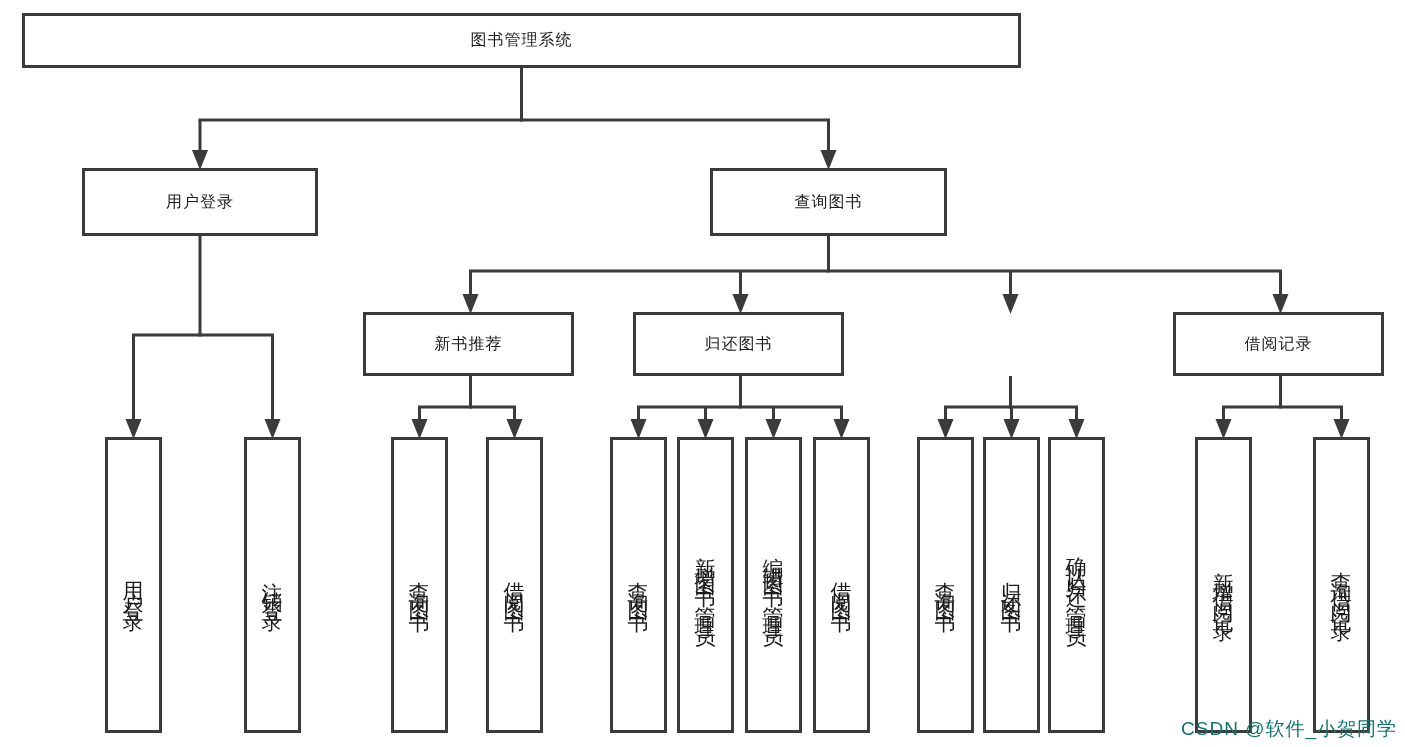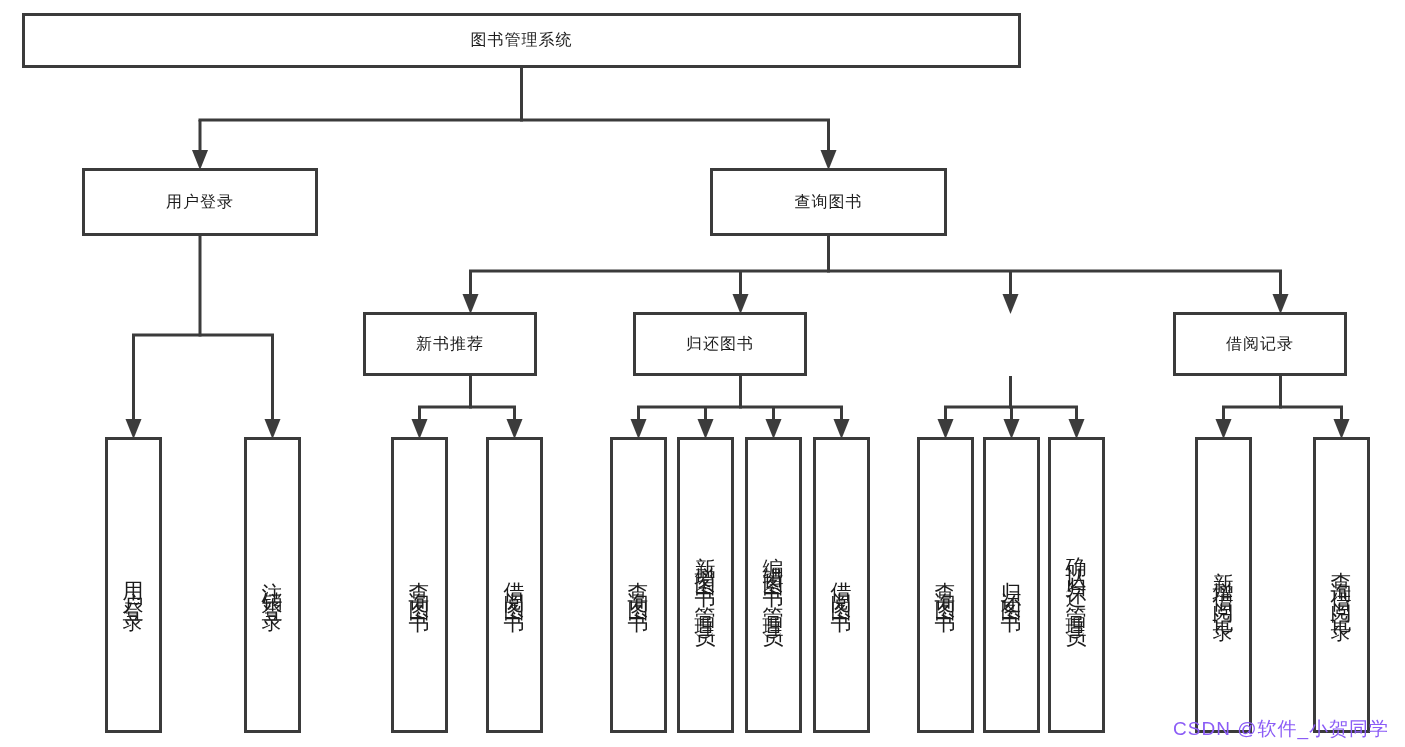--- a/index.html
+++ b/index.html
@@ -38,21 +38,21 @@
     letter-spacing: 10px;
     line-height: 1;
     white-space: nowrap;
   }
   
   #n-root   { left: 22px;  top: 13px;  width: 999px; height: 55px; }
   
   #n-login  { left: 82px;  top: 168px; width: 236px; height: 68px; }
   #n-mgmt   { left: 710px; top: 168px; width: 237px; height: 68px; }
   
-  .l3 { top: 312px; width: 174px; height: 64px; }
+  .l3 { top: 312px; width: 211px; height: 64px; }
   #n-rec    { left: 363px; }
   #n-borrow { left: 633px; }
   #n-cur    { left: 903px; }
   #n-hist   { left: 1173px; }
   
   .leaf { top: 437px; width: 57px; height: 296px; }
   #lf-a1 { left: 105px; }
   #lf-a2 { left: 244px; }
   #lf-b1 { left: 391px; }
   #lf-b2 { left: 486px; }
@@ -71,24 +71,24 @@
     left: 0; top: 0;
     width: 1405px;
     height: 747px;
     z-index: 1;
   }
   #connectors line { stroke: #3b3b3b; stroke-width: 3; }
   #connectors polygon { fill: #3b3b3b; stroke: none; }
 
   #watermark {
     position: absolute;
-    right: 16px;
+    right: 8px;
     bottom: 5px;
     font-size: 19px;
-    color: #8b5cf6;
+    color: #0f766e;
     letter-spacing: 1px;
     z-index: 3;
     white-space: nowrap;
   }
 </style>
 </head>
 <body>
 
 <div id="canvas">
 

